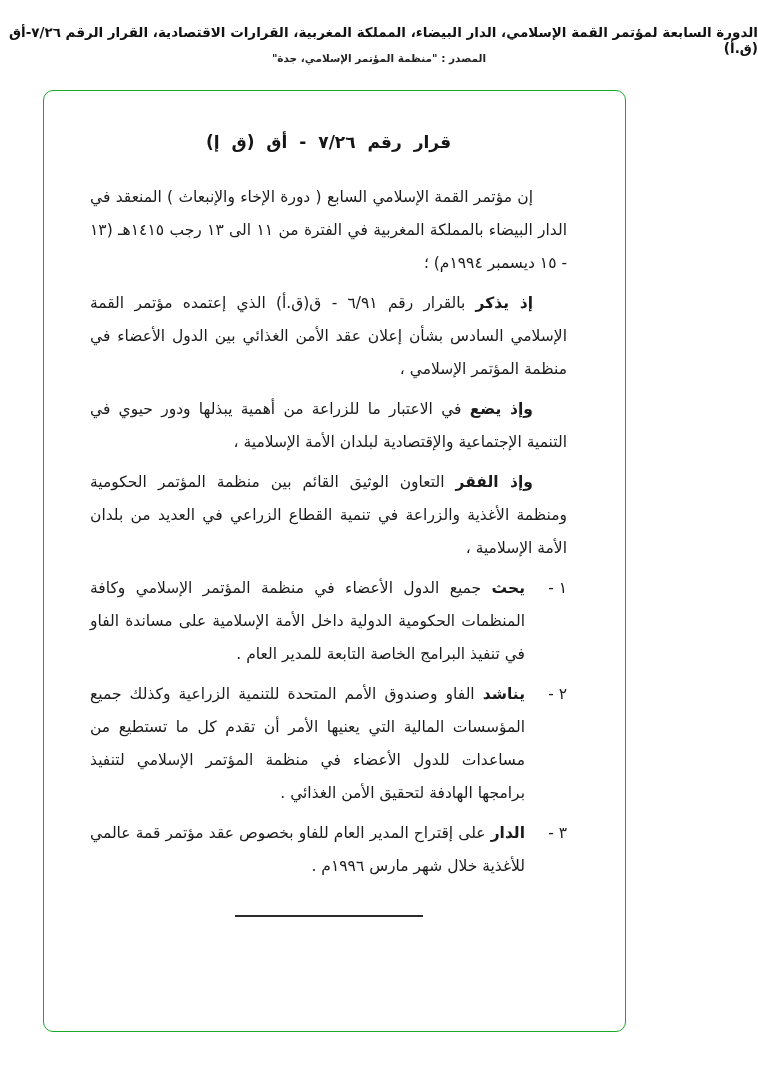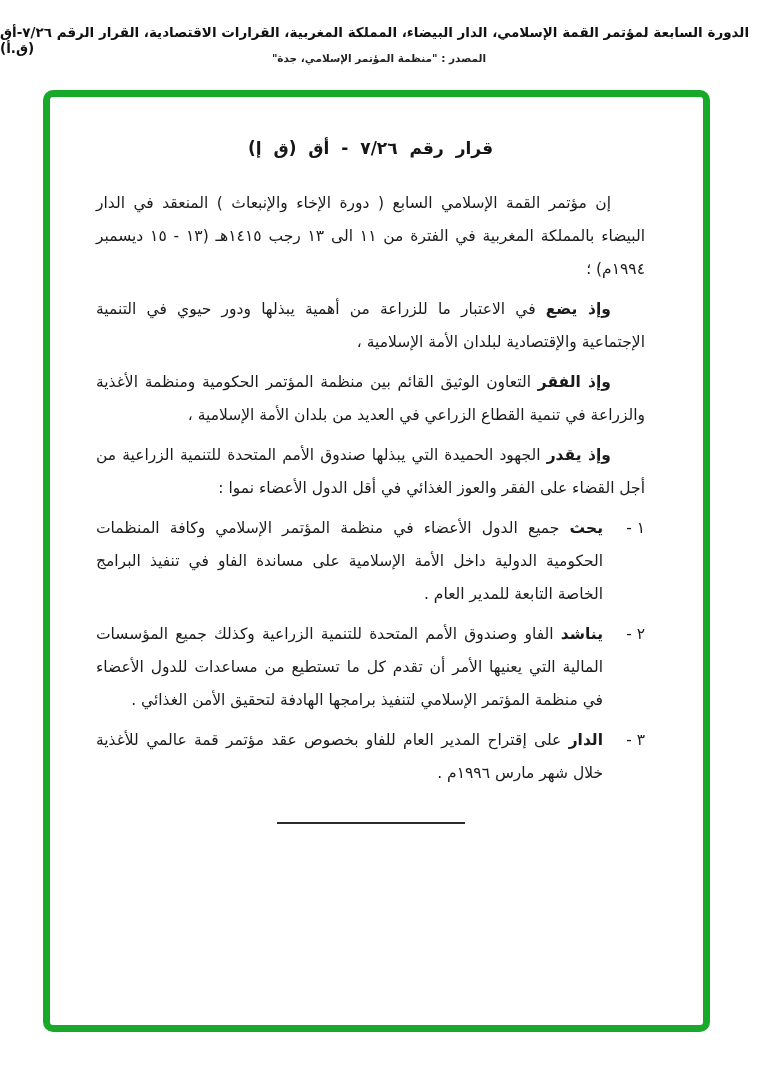--- a/index.html
+++ b/index.html
@@ -17,45 +17,45 @@
     width: 758px;
     height: 1078px;
     background: #ffffff;
   }
   .header-line1 {
     position: absolute;
     top: 24px;
     left: 0;
     width: 100%;
     direction: rtl;
-    text-align: left;
+    text-align: right;
     font-size: 13.5px;
     font-weight: 700;
     letter-spacing: 0px;
     color: #111;
   }
   .header-source {
     position: absolute;
     top: 52px;
     left: 0;
     width: 100%;
     direction: rtl;
     text-align: center;
     font-size: 10.5px;
     font-weight: 700;
     color: #222;
   }
   .green-frame {
     position: absolute;
     left: 43px;
     top: 90px;
-    width: 667px;
+    width: 583px;
     height: 942px;
     box-sizing: border-box;
-    border: 7px solid #f9a8d4;
+    border: 1px solid #f9a8d4;
     border-radius: 10px;
     background: #ffffff;
   }
   .content {
     direction: rtl;
     padding: 30px 58px 0 46px;
     font-size: 15.5px;
     line-height: 33px;
     text-align: justify;
   }
@@ -105,26 +105,26 @@
 
   <div class="green-frame" style="border-color: rgb(24, 169, 42);">
     <div class="content">
 
       <div class="title-block">
         <div class="title-line">قرار رقم ٧/٢٦ - أق (ق إ)</div>
       </div>
 
       <p class="para"><span class="lead"></span> <span>إن مؤتمر القمة الإسلامي السابع ( دورة الإخاء والإنبعاث ) المنعقد في الدار البيضاء بالمملكة المغربية في الفترة من ١١ الى ١٣ رجب ١٤١٥هـ (١٣ - ١٥ ديسمبر ١٩٩٤م) ؛</span></p>
 
+      <p class="para"><span class="lead">إذ يذكر</span> <span>بالقرار رقم ٦/٩١ - ق(ق.أ) الذي إعتمده مؤتمر القمة الإسلامي السادس بشأن إعلان عقد الأمن الغذائي بين الدول الأعضاء في منظمة المؤتمر الإسلامي ،</span></p>
 
       <p class="para"><span class="lead">وإذ يضع</span> <span>في الاعتبار ما للزراعة من أهمية يبذلها ودور حيوي في التنمية الإجتماعية والإقتصادية لبلدان الأمة الإسلامية ،</span></p>
 
       <p class="para"><span class="lead">وإذ الفقر</span> <span>التعاون الوثيق القائم بين منظمة المؤتمر الحكومية ومنظمة الأغذية والزراعة في تنمية القطاع الزراعي في العديد من بلدان الأمة الإسلامية ،</span></p>
 
-      <p class="para"><span class="lead">وإذ يقدر</span> <span>الجهود الحميدة التي يبذلها صندوق الأمم المتحدة للتنمية الزراعية من أجل القضاء على الفقر والعوز الغذائي في أقل الدول الأعضاء نموا :</span></p>
 
       <div class="item">
         <span class="item-num">١ -</span>
         <div class="item-text"><span class="lead">يحث</span> <span>جميع الدول الأعضاء في منظمة المؤتمر الإسلامي وكافة المنظمات الحكومية الدولية داخل الأمة الإسلامية على مساندة الفاو في تنفيذ البرامج الخاصة التابعة للمدير العام .</span></div>
       </div>
 
       <div class="item">
         <span class="item-num">٢ -</span>
         <div class="item-text"><span class="lead">يناشد</span> <span>الفاو وصندوق الأمم المتحدة للتنمية الزراعية وكذلك جميع المؤسسات المالية التي يعنيها الأمر أن تقدم كل ما تستطيع من مساعدات للدول الأعضاء في منظمة المؤتمر الإسلامي لتنفيذ برامجها الهادفة لتحقيق الأمن الغذائي .</span></div>
       </div>

